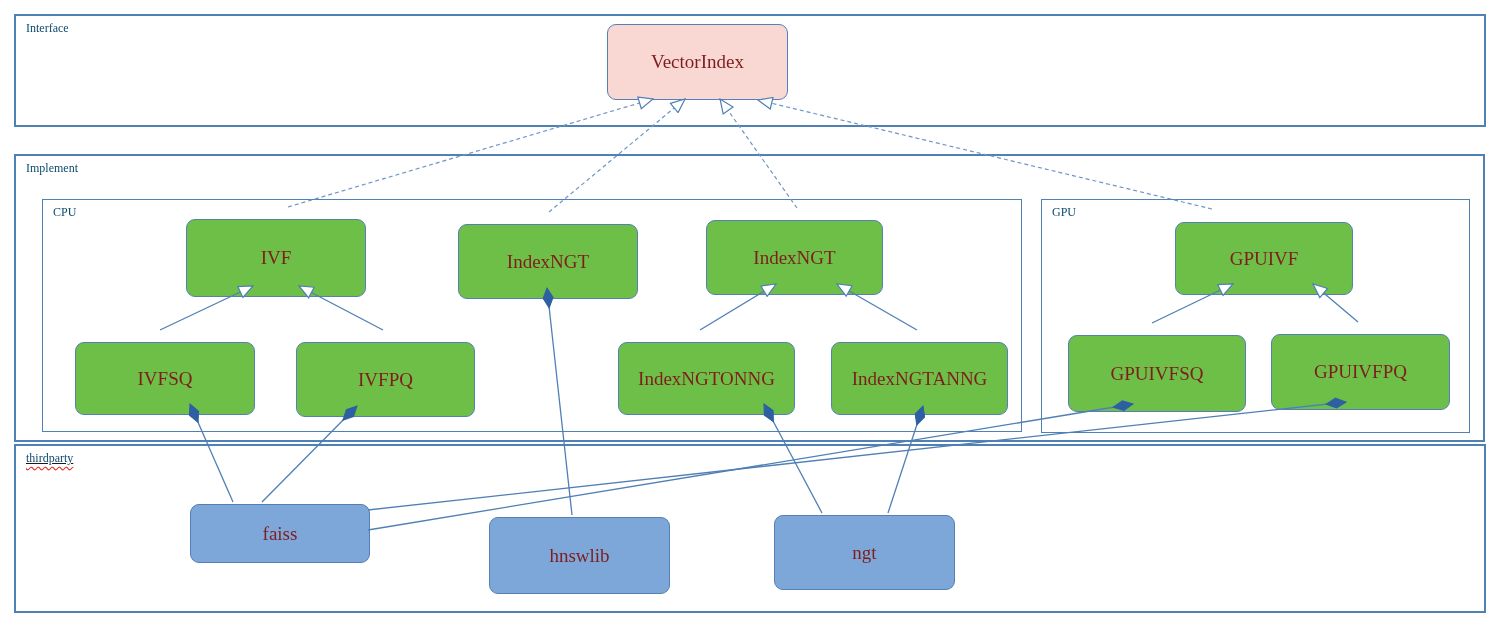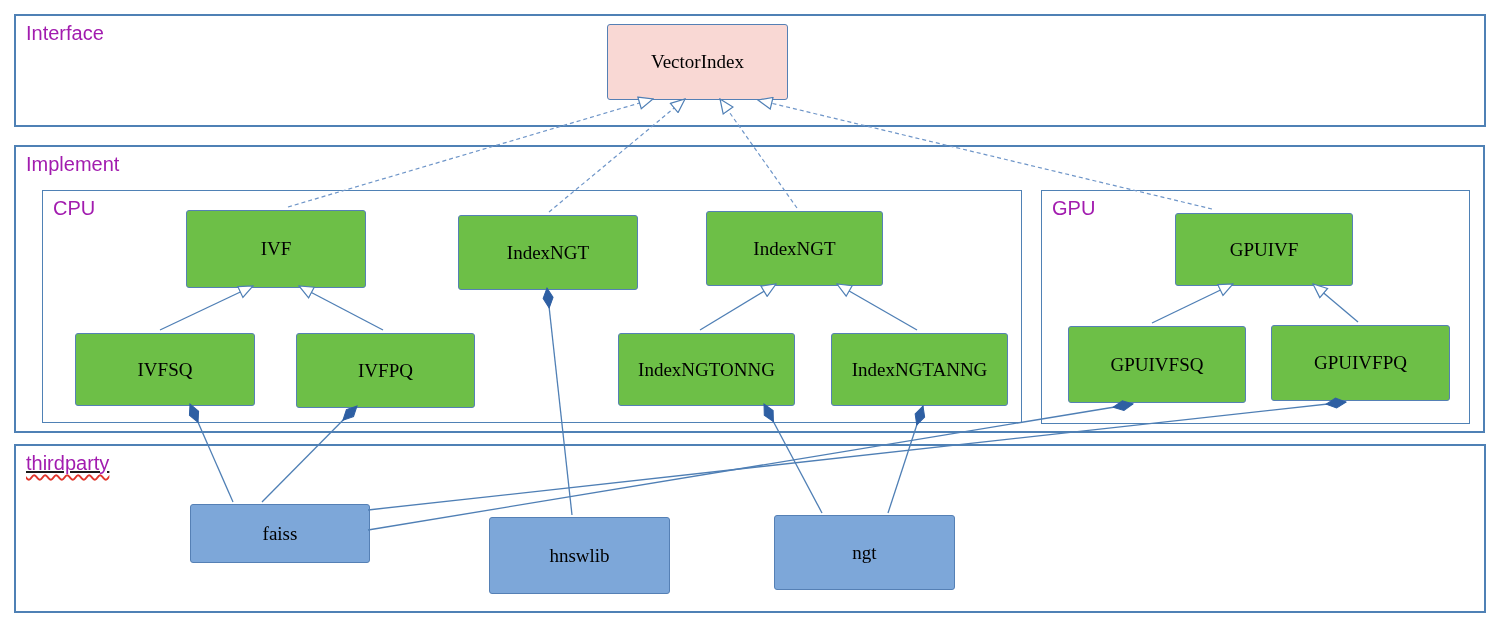--- a/index.html
+++ b/index.html
@@ -8,26 +8,26 @@
     position:relative;width:1503px;height:628px;background:#ffffff;overflow:hidden;
     font-family:"Liberation Sans",sans-serif;
   }
   .container{
     position:absolute;border:2px solid #4f81b5;background:transparent;
   }
   .subcontainer{
     position:absolute;border:1.5px solid #4f81b5;background:transparent;
   }
   .container-label{
-    position:absolute;top:5px;left:10px;font-size:20px;color:#a21caf;line-height:1.2;
+    position:absolute;top:5px;left:10px;font-size:12px;color:#0c4a6e;line-height:1.2;font-family:Liberation Serif, serif;
   }
   .node{
-    position:absolute;border:1.6px solid #5580b5;border-radius:3px;
+    position:absolute;border:1.6px solid #5580b5;border-radius:9px;
     display:flex;align-items:center;justify-content:center;
-    font-family:"Liberation Serif",serif;font-size:19px;color:#000000;
+    font-family:"Liberation Serif",serif;font-size:19px;color:#7f1d1d;
   }
   .green{background:#6dbf47;}
   .pink{background:#f9d8d4;}
   .blue{background:#7da7d9;}
   .edges{position:absolute;left:0;top:0;pointer-events:none;}
   .edge-solid{stroke:#4f7fb5;stroke-width:1.3;fill:none;}
   .edge-dashed{stroke:#6e95c8;stroke-width:1.2;stroke-dasharray:4 3;fill:none;}
   .u-solid{text-decoration:underline;text-decoration-color:#1a1a1a;}
   .u-wavy{text-decoration:underline wavy #e0352b;text-underline-offset:4px;}
 </style>
@@ -36,21 +36,21 @@
 
 <div class="canvas">
 
   <div class="container" style="left:14px;top:14px;width:1472px;height:113px">
     <div class="container-label">Interface</div>
     <div class="node pink" style="left:591px;top:8px;width:181px;height:76px">
       <span>VectorIndex</span>
     </div>
   </div>
 
-  <div class="container" style="left:14px;top:145px;width:1471px;height:288px">
+  <div class="container" style="left:14px;top:154px;width:1471px;height:288px">
     <div class="container-label">Implement</div>
 
     <div class="subcontainer" style="left:26px;top:43px;width:980px;height:233px">
       <div class="container-label">CPU</div>
       <div class="node green" style="left:143px;top:19px;width:180px;height:78px">
         <span>IVF</span>
       </div>
       <div class="node green" style="left:415px;top:24px;width:180px;height:75px">
         <span>IndexNGT</span>
       </div>

